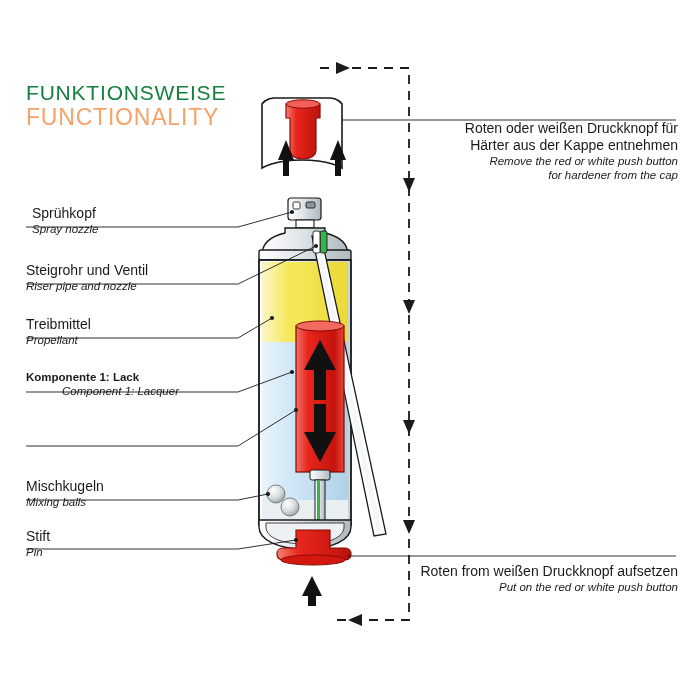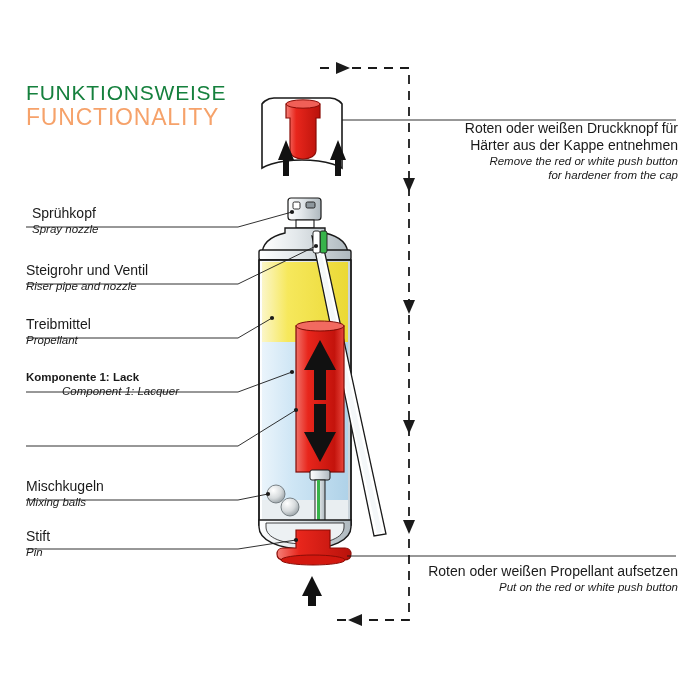--- a/index.html
+++ b/index.html
@@ -277,17 +277,17 @@
   </div>
 
   <div class="label right" style="right:22px; top:120px; width:330px;">
     <div class="de">Roten oder weißen Druckknopf für</div>
     <div class="de">Härter aus der Kappe entnehmen</div>
     <div class="en">Remove the red or white push button</div>
     <div class="en">for hardener from the cap</div>
   </div>
 
   <div class="label right" style="right:22px; top:563px; width:330px;">
-    <div class="de">Roten oder weißen Propellant aufsetzen</div>
+    <div class="de">Roten from weißen Druckknopf aufsetzen</div>
     <div class="en">Put on the red or white push button</div>
   </div>
 
 </div>
 
 </body></html>

